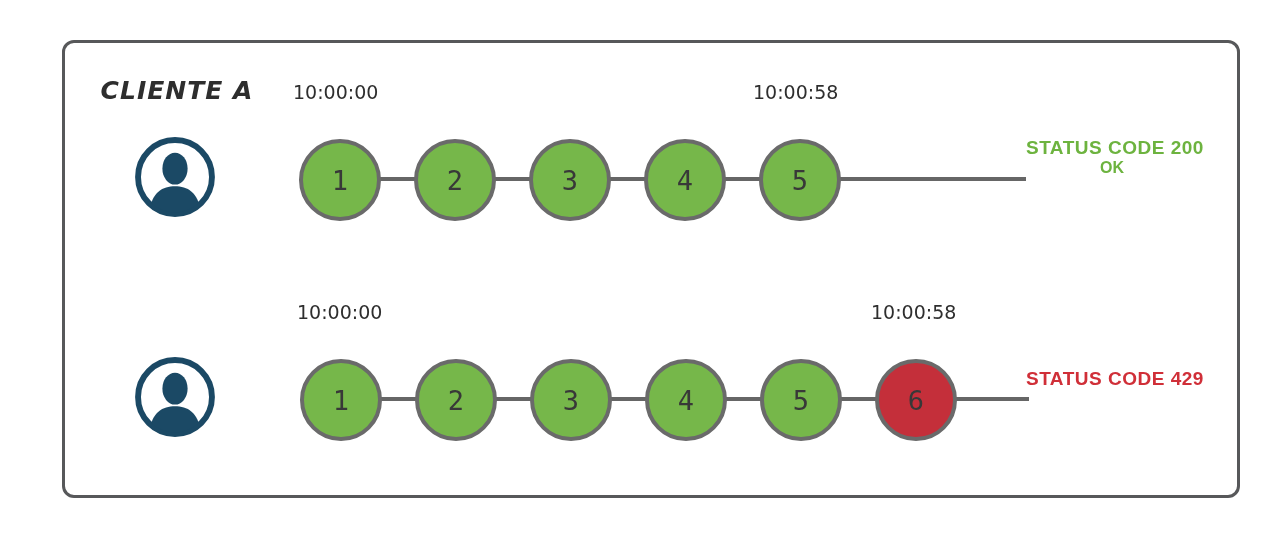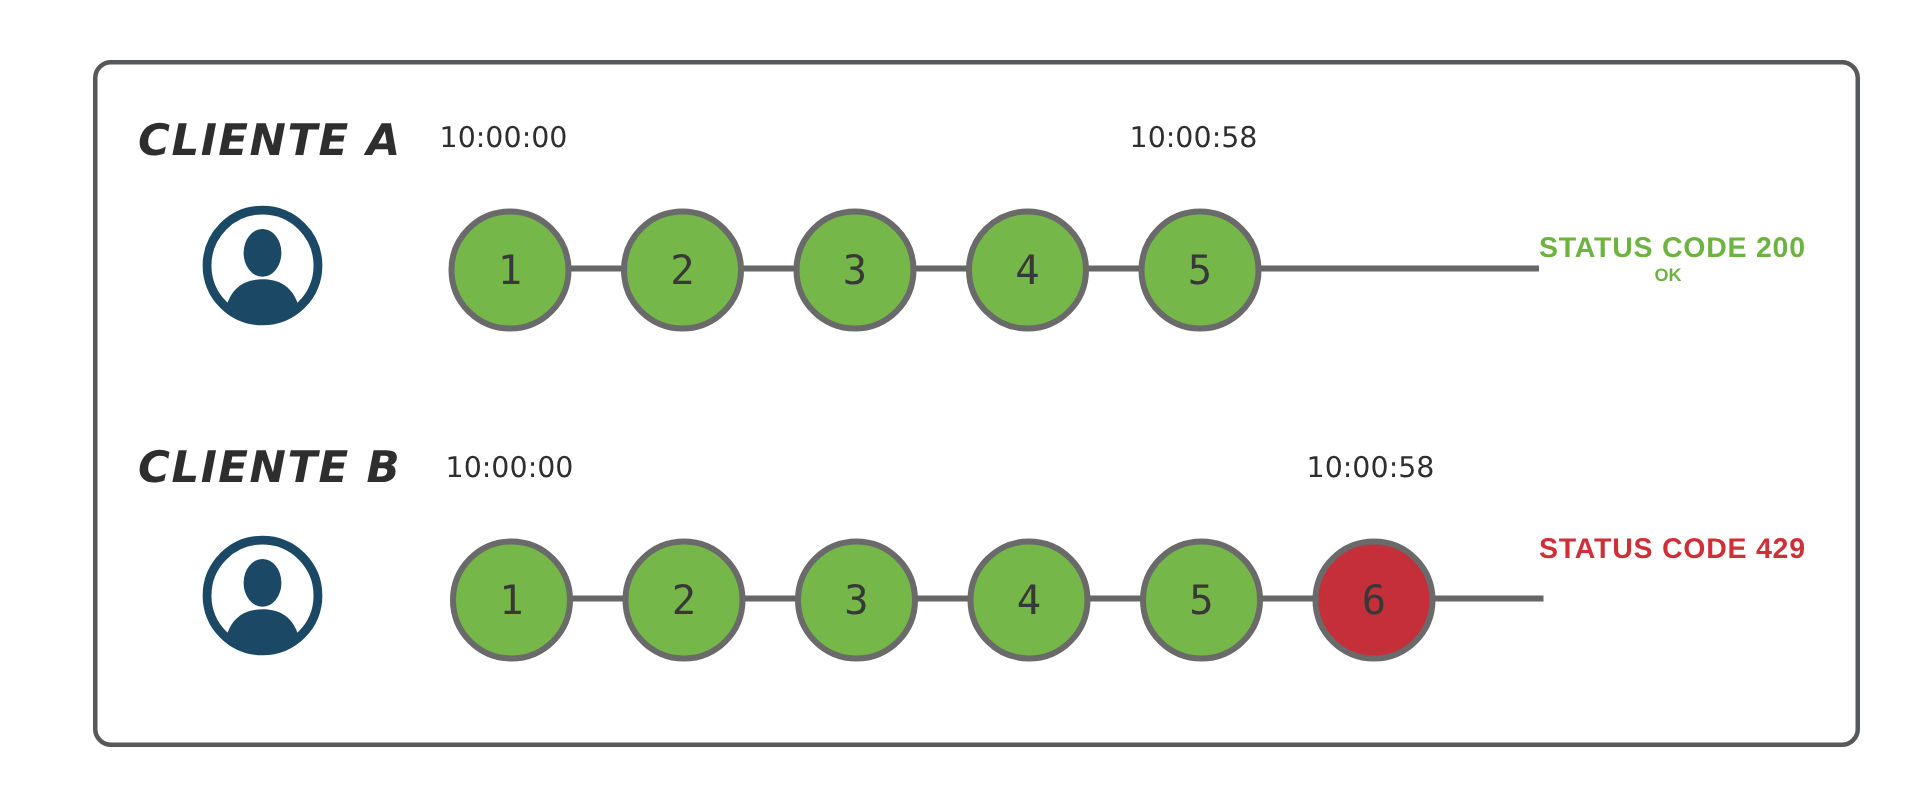--- a/index.html
+++ b/index.html
@@ -22,21 +22,21 @@
     background: #ffffff;
   }
 
   .client-label {
     position: absolute;
     width: 170px;
     text-align: center;
     font-family: "DejaVu Sans", sans-serif;
     font-style: italic;
     font-weight: bold;
-    font-size: 29px;
+    font-size: 25px;
     letter-spacing: 1px;
     color: var(--text_dark, #2e2e2e);
     white-space: nowrap;
   }
   .label-a { left: 92px; top: 76px; }
   .label-b { left: 92px; top: 294px; }
 
   .avatar { position: absolute; width: 84px; height: 84px; }
   .avatar-a { left: 133px; top: 135px; }
   .avatar-b { left: 133px; top: 355px; }
@@ -92,23 +92,23 @@
     left: 1026px;
     width: 172px;
     text-align: center;
     font-family: "Liberation Sans", sans-serif;
     font-weight: bold;
     line-height: 1.15;
     z-index: 2;
     white-space: nowrap;
   }
   .status .line1 { font-size: 19px; letter-spacing: 0.5px; }
-  .status .line2 { font-size: 12px; }
-  .status-a { top: 155px; color: var(--green_text, #6db33f); }
-  .status-b { top: 356px; color: var(--red_text, #d02f38); }
+  .status .line2 { font-size: 16px; }
+  .status-a { top: 137px; color: var(--green_text, #6db33f); }
+  .status-b { top: 368px; color: var(--red_text, #d02f38); }
 </style>
 </head>
 <body>
 
 <div class="stage">
 
   <div class="frame"></div>
 
   <div class="client-label label-a">CLIENTE A</div>
 
@@ -138,21 +138,20 @@
       <div class="circle ok">3</div>
       <div class="circle ok">4</div>
       <div class="circle ok">5</div>
     </div>
 
   <div class="status status-a">
     <div class="line1">STATUS CODE 200</div>
     <div class="line2">OK</div>
   </div>
 
-  <div class="client-label label-b">CLIENTE B</div>
 
   <div class="avatar avatar-b">
     <svg viewBox="0 0 100 100" width="84" height="84" aria-hidden="true">
       <defs>
           <clipPath id="clip-b">
             <circle cx="50" cy="50" r="42"></circle>
           </clipPath>
         </defs>
       <circle cx="50" cy="50" r="44" fill="none" stroke="#1b4965" stroke-width="7"></circle>
       <g clip-path="url(#clip-b)" fill="#1b4965">

